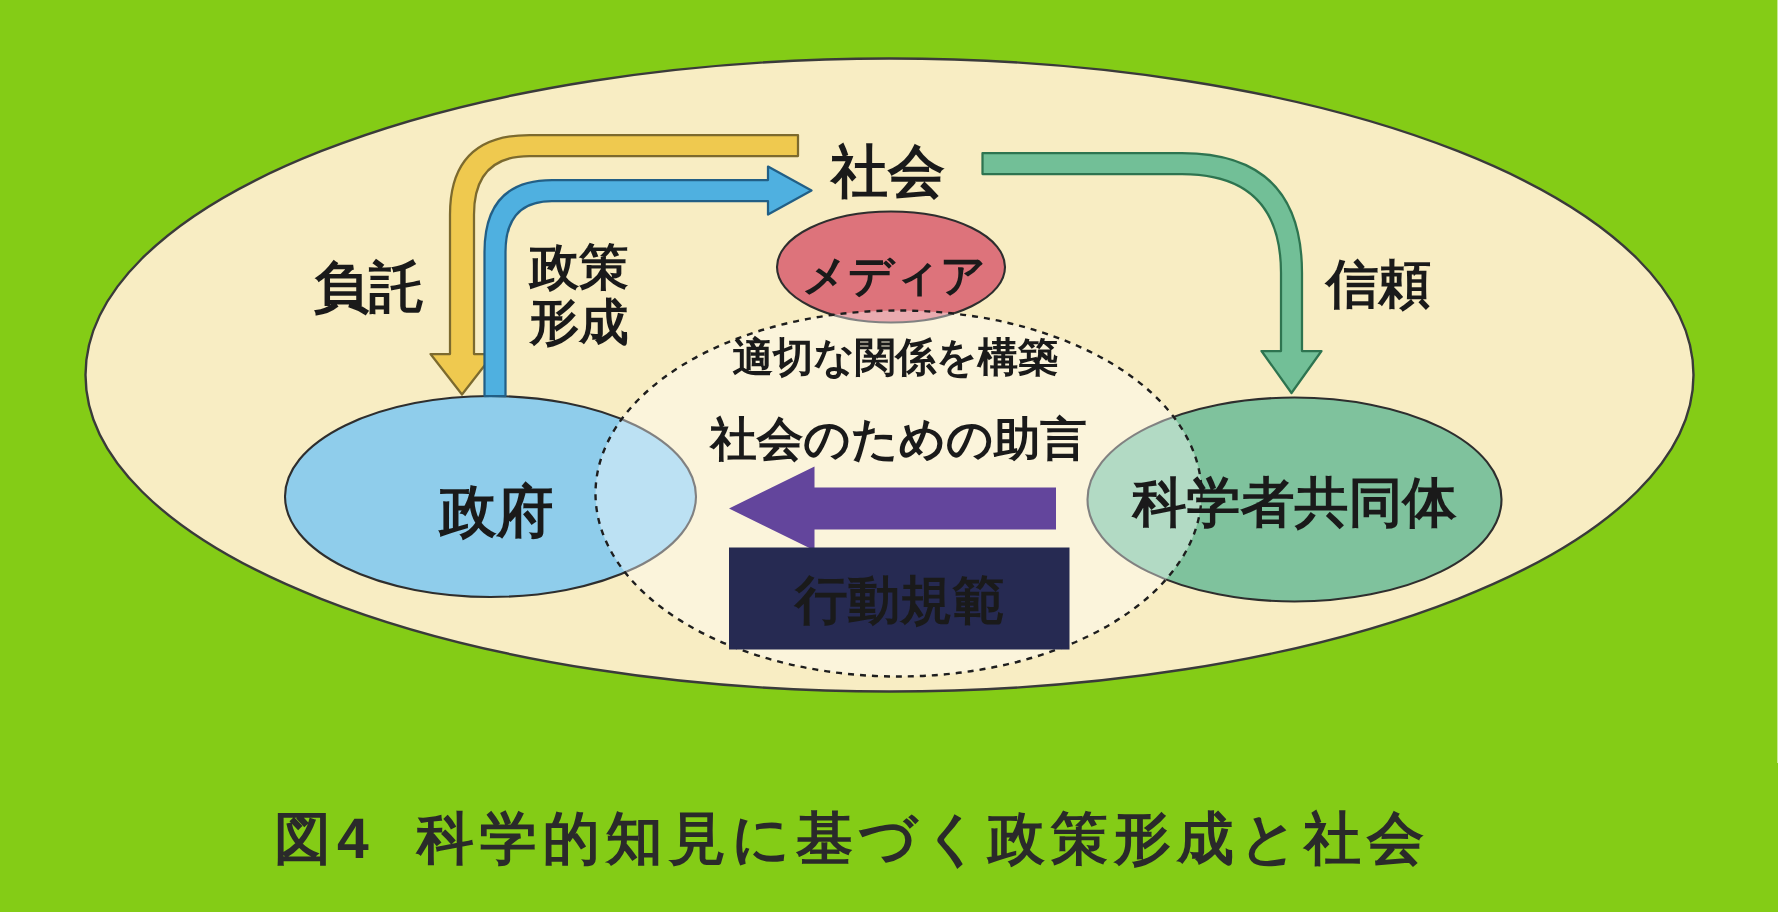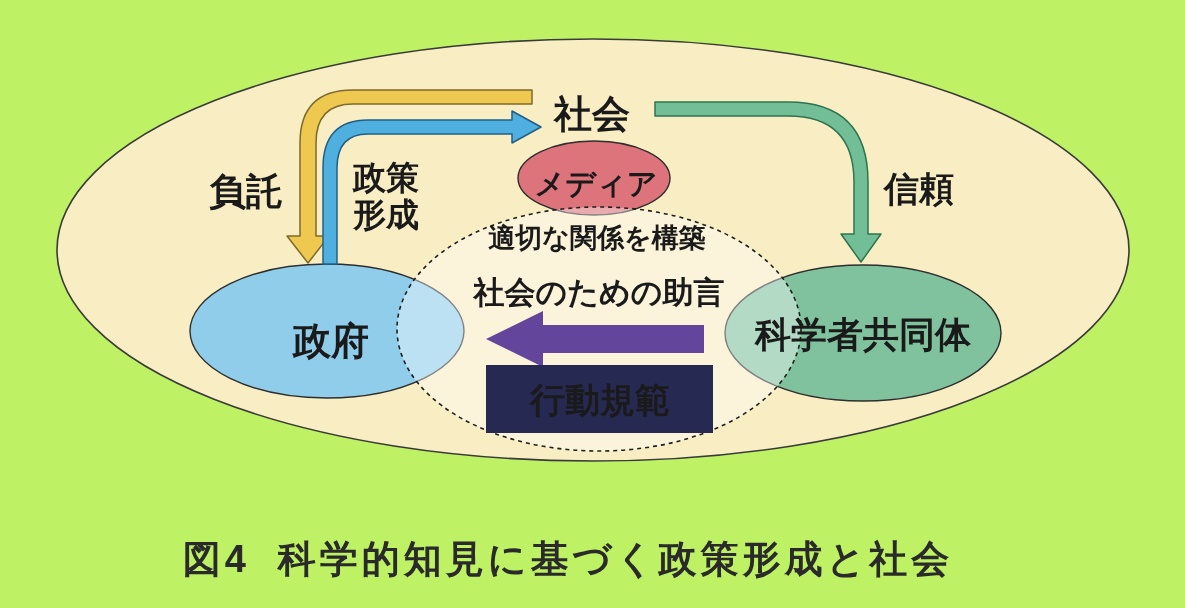--- a/index.html
+++ b/index.html
@@ -1,19 +1,19 @@
 <!DOCTYPE html>
 <html><head>
 <meta charset="utf-8">
 <style>
   html,body { margin:0; padding:0; background:#ffffff; }
   .stage {
     position:relative;
     width:1185px; height:608px;
-    background:#bef264;
+    background:#84cc16;
     overflow:hidden;
     font-family:"Liberation Sans", sans-serif;
   }
   svg { position:absolute; inset:0; display:block; }
   .lbl {
     font-family:"Liberation Sans", sans-serif;
     font-weight:bold;
     fill:#1a1a1a;
     text-anchor:middle;
   }

